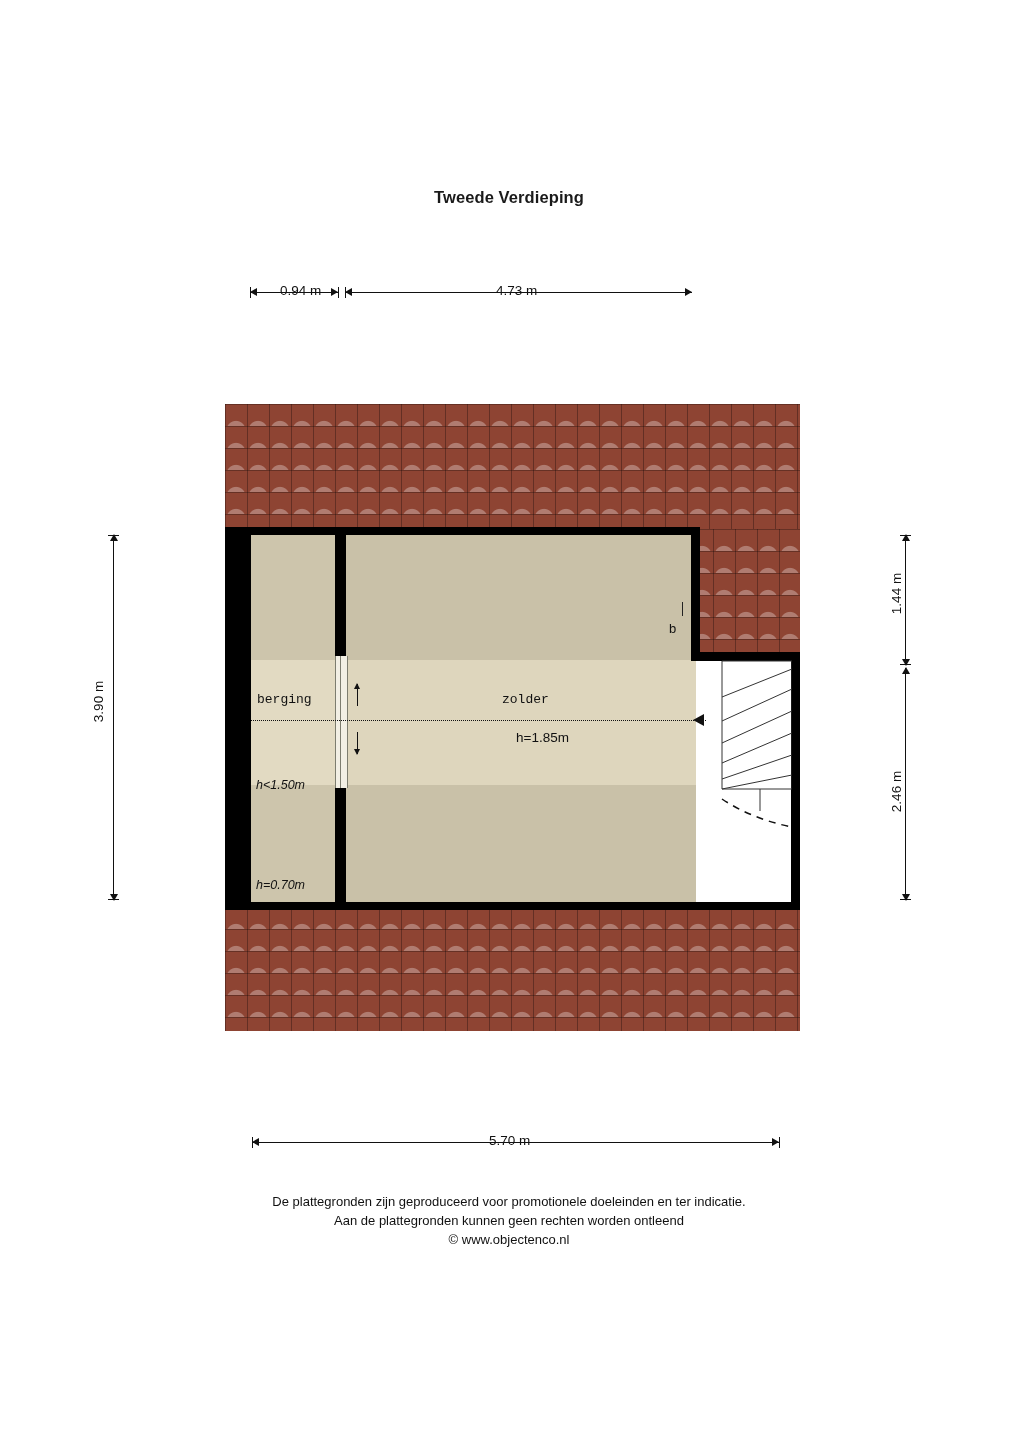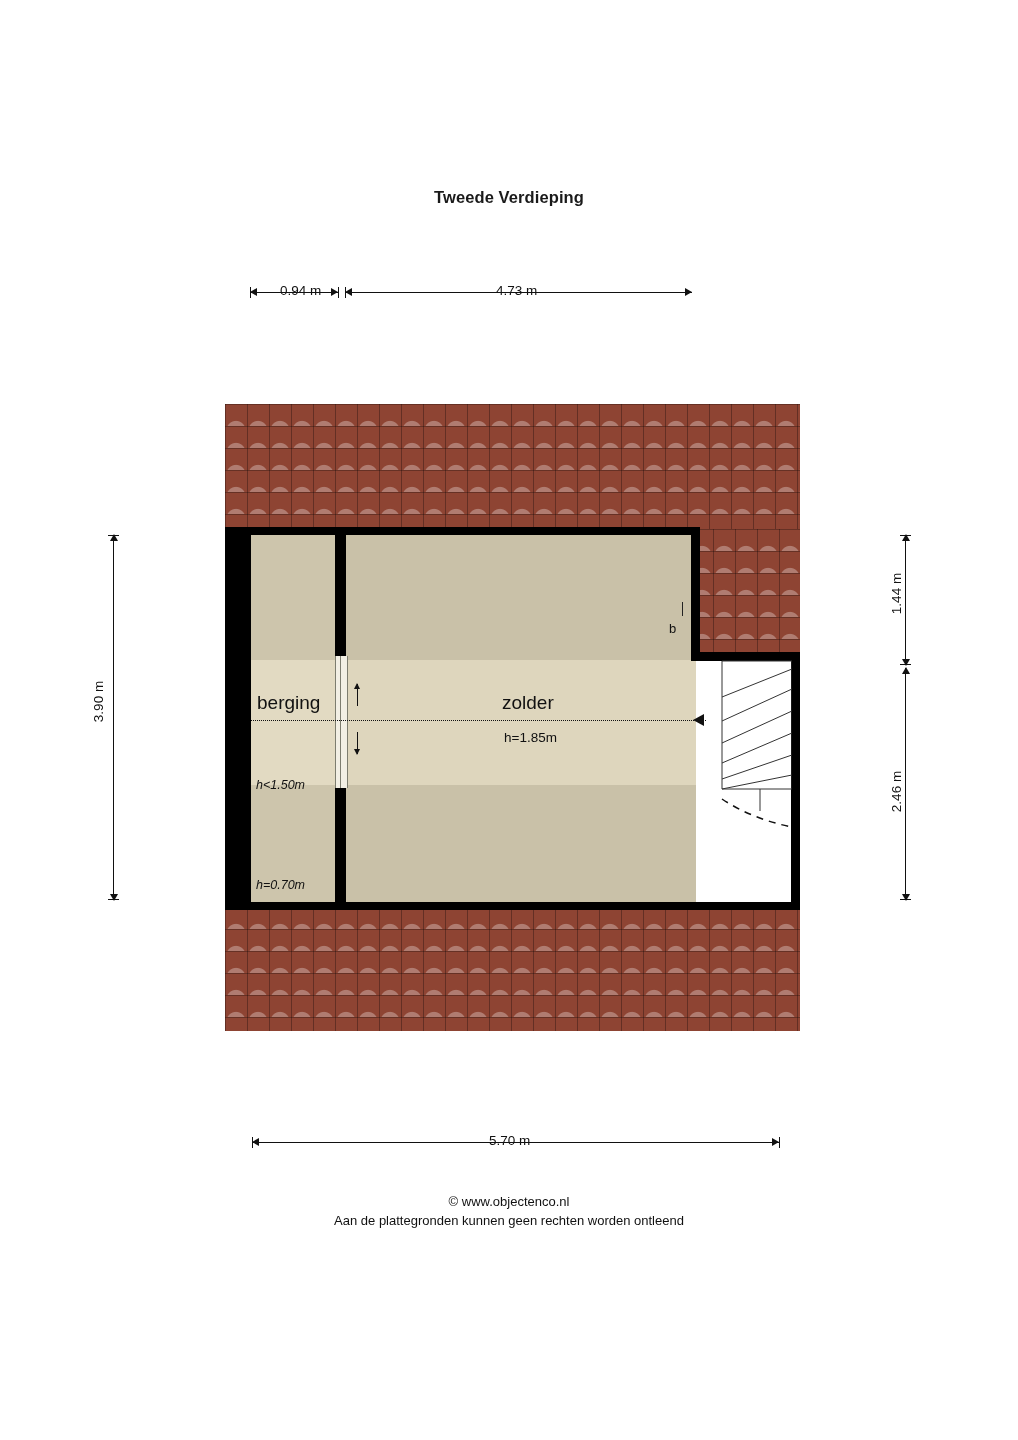--- a/index.html
+++ b/index.html
@@ -244,29 +244,31 @@
   .tiny-tick {
     position: absolute;
     left: 457px; top: 198px;
     width: 1px; height: 14px;
     background: #222;
   }
 
   
   .room-label {
     position: absolute;
-    font-size: 19px;
+    font-size: 13px;
     color: #111;
     white-space: nowrap;
+    font-family: Liberation Mono, monospace;
   }
   .room-sub {
     position: absolute;
     font-size: 13.5px;
     color: #111;
     white-space: nowrap;
+    margin-left: 12px;
   }
   .small-note {
     position: absolute;
     font-size: 12.5px;
     color: #111;
     white-space: nowrap;
     font-style: italic;
   }
   .b-label {
     position: absolute;
@@ -392,15 +394,16 @@
 
   <div class="room-label" style="left:32px; top:288px;">berging</div>
   <div class="room-label" style="left:277px; top:288px;">zolder</div>
   <div class="room-sub" style="left:279px; top:326px;">h=1.85m</div>
   <div class="small-note" style="left:31px; top:374px;">h&lt;1.50m</div>
   <div class="small-note" style="left:31px; top:474px;">h=0.70m</div>
   <div class="b-label" style="left:444px; top:217px;">b</div>
 </div>
 
 <div class="footer">
+  <div>De plattegronden zijn geproduceerd voor promotionele doeleinden en ter indicatie.</div>
+  <div>Aan de plattegronden kunnen geen rechten worden ontleend</div>
   <div>© www.objectenco.nl</div>
-  <div>Aan de plattegronden kunnen geen rechten worden ontleend</div>
 </div>
 
 </body></html>

